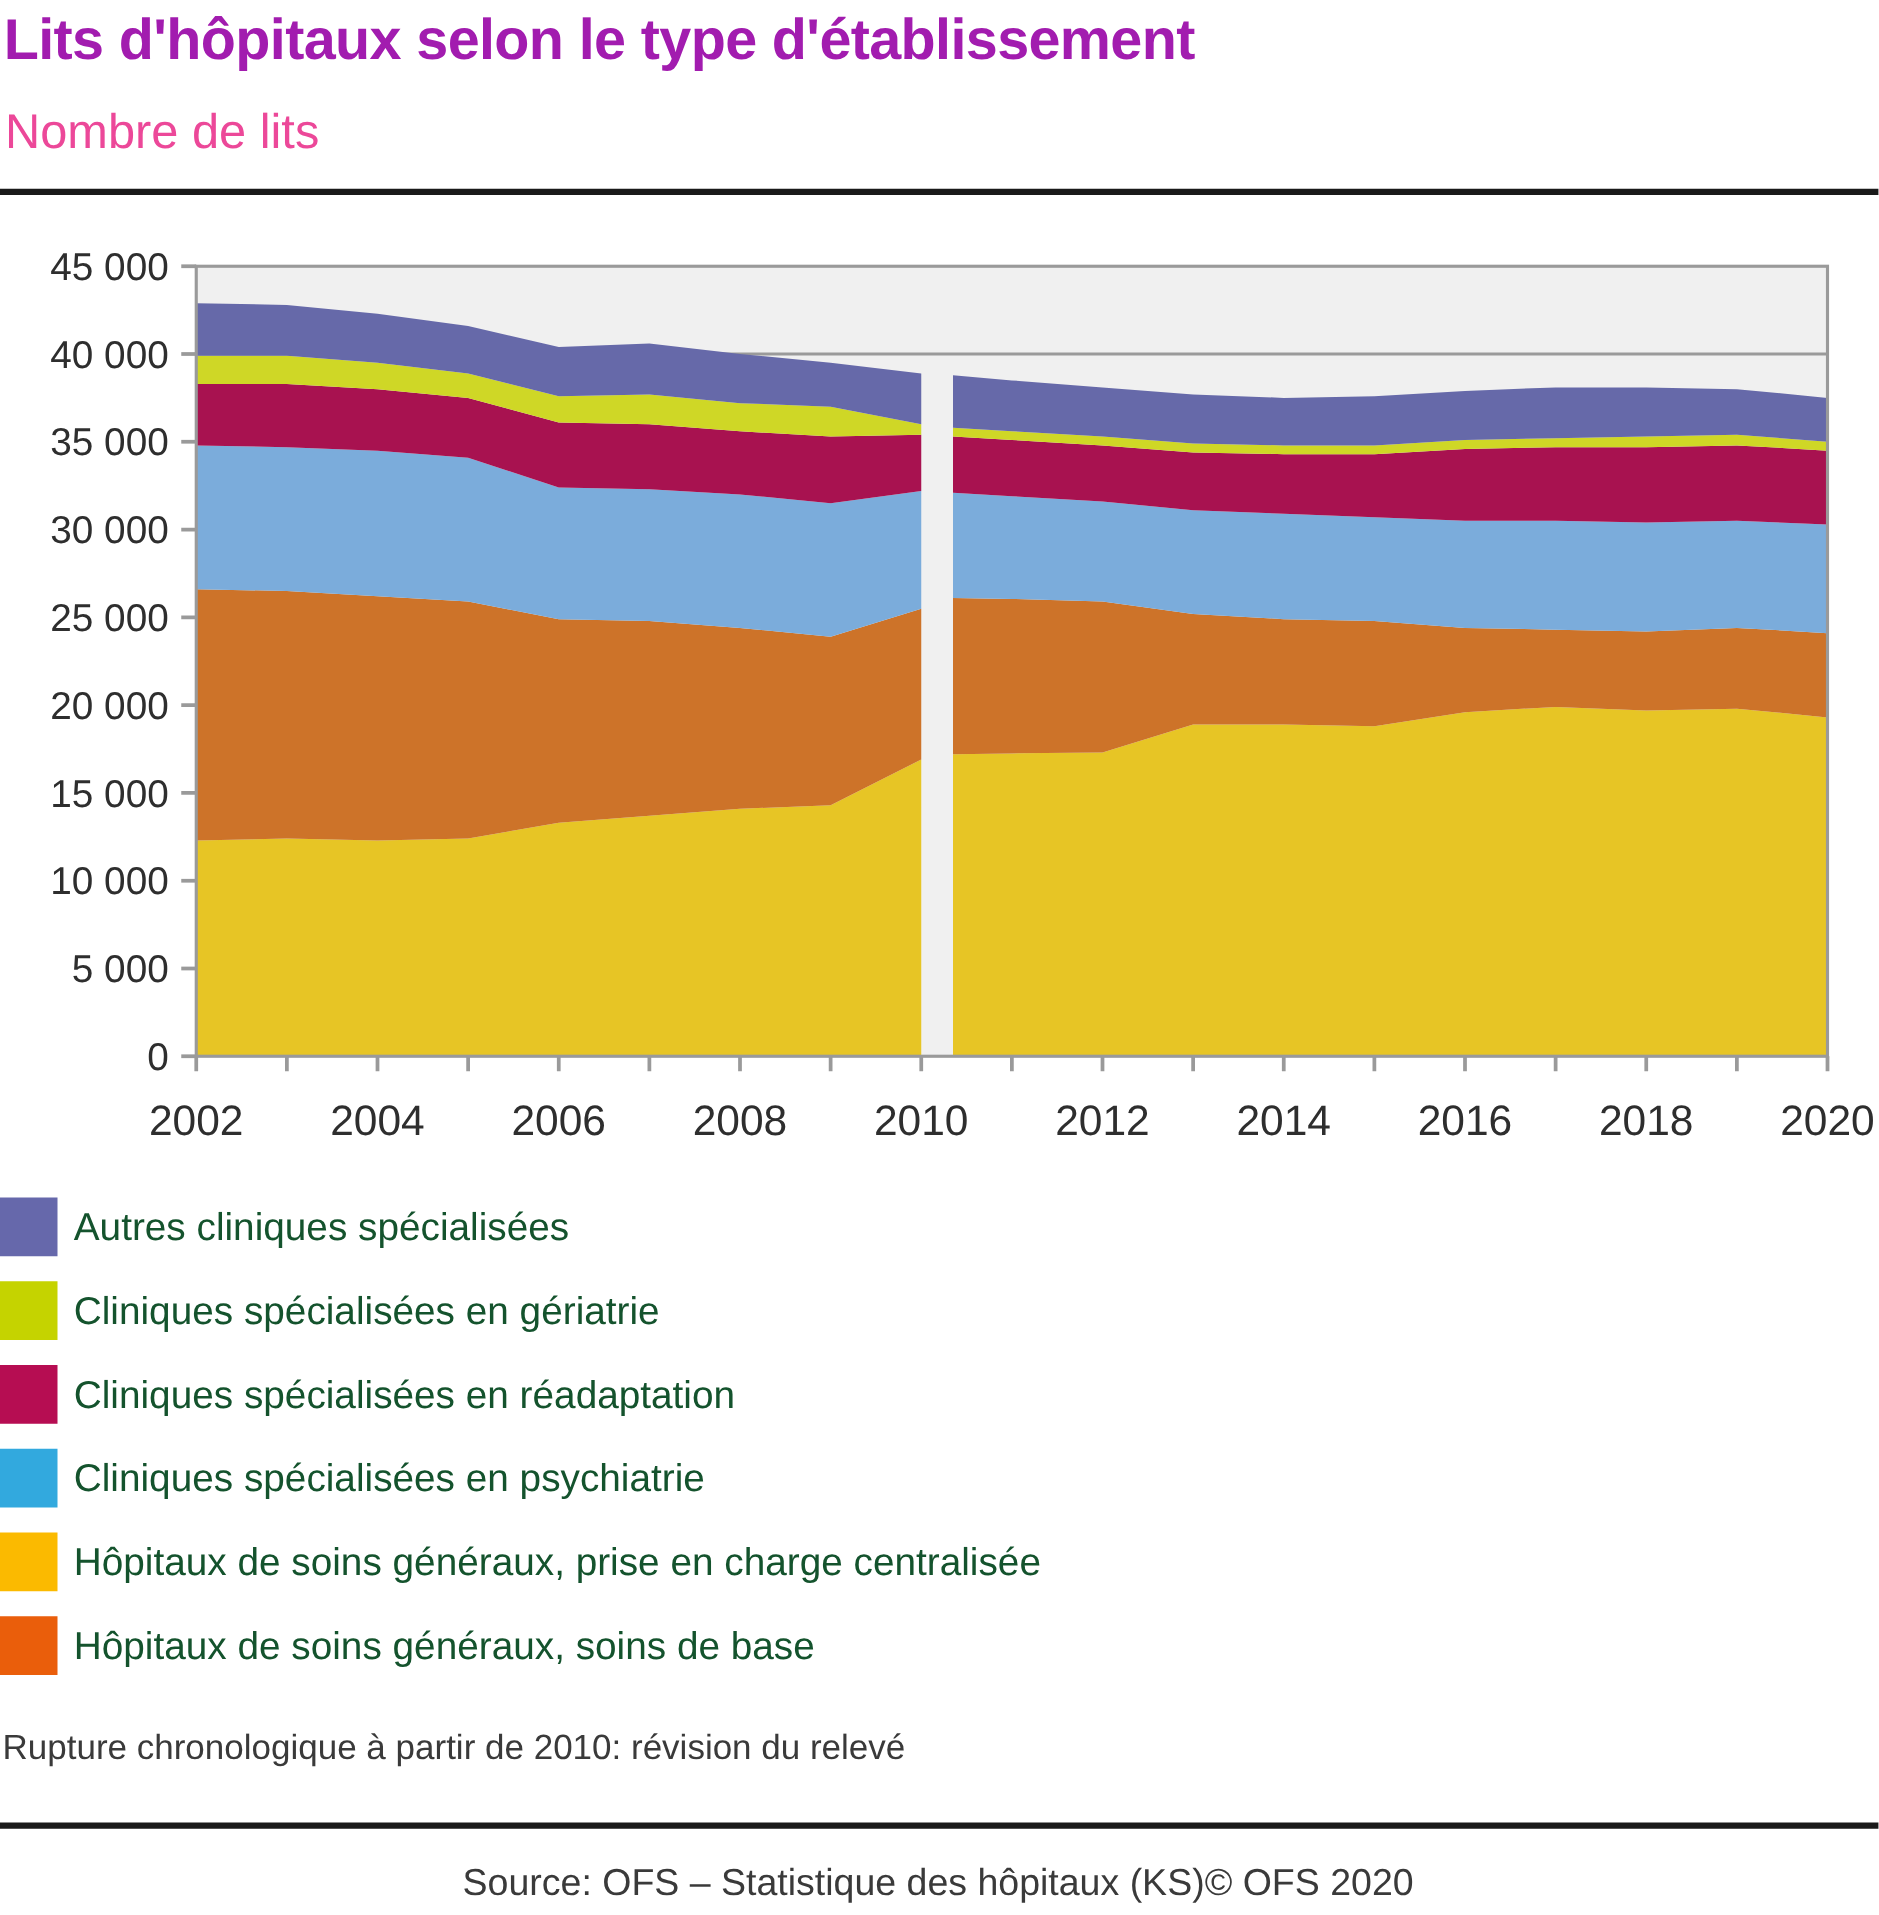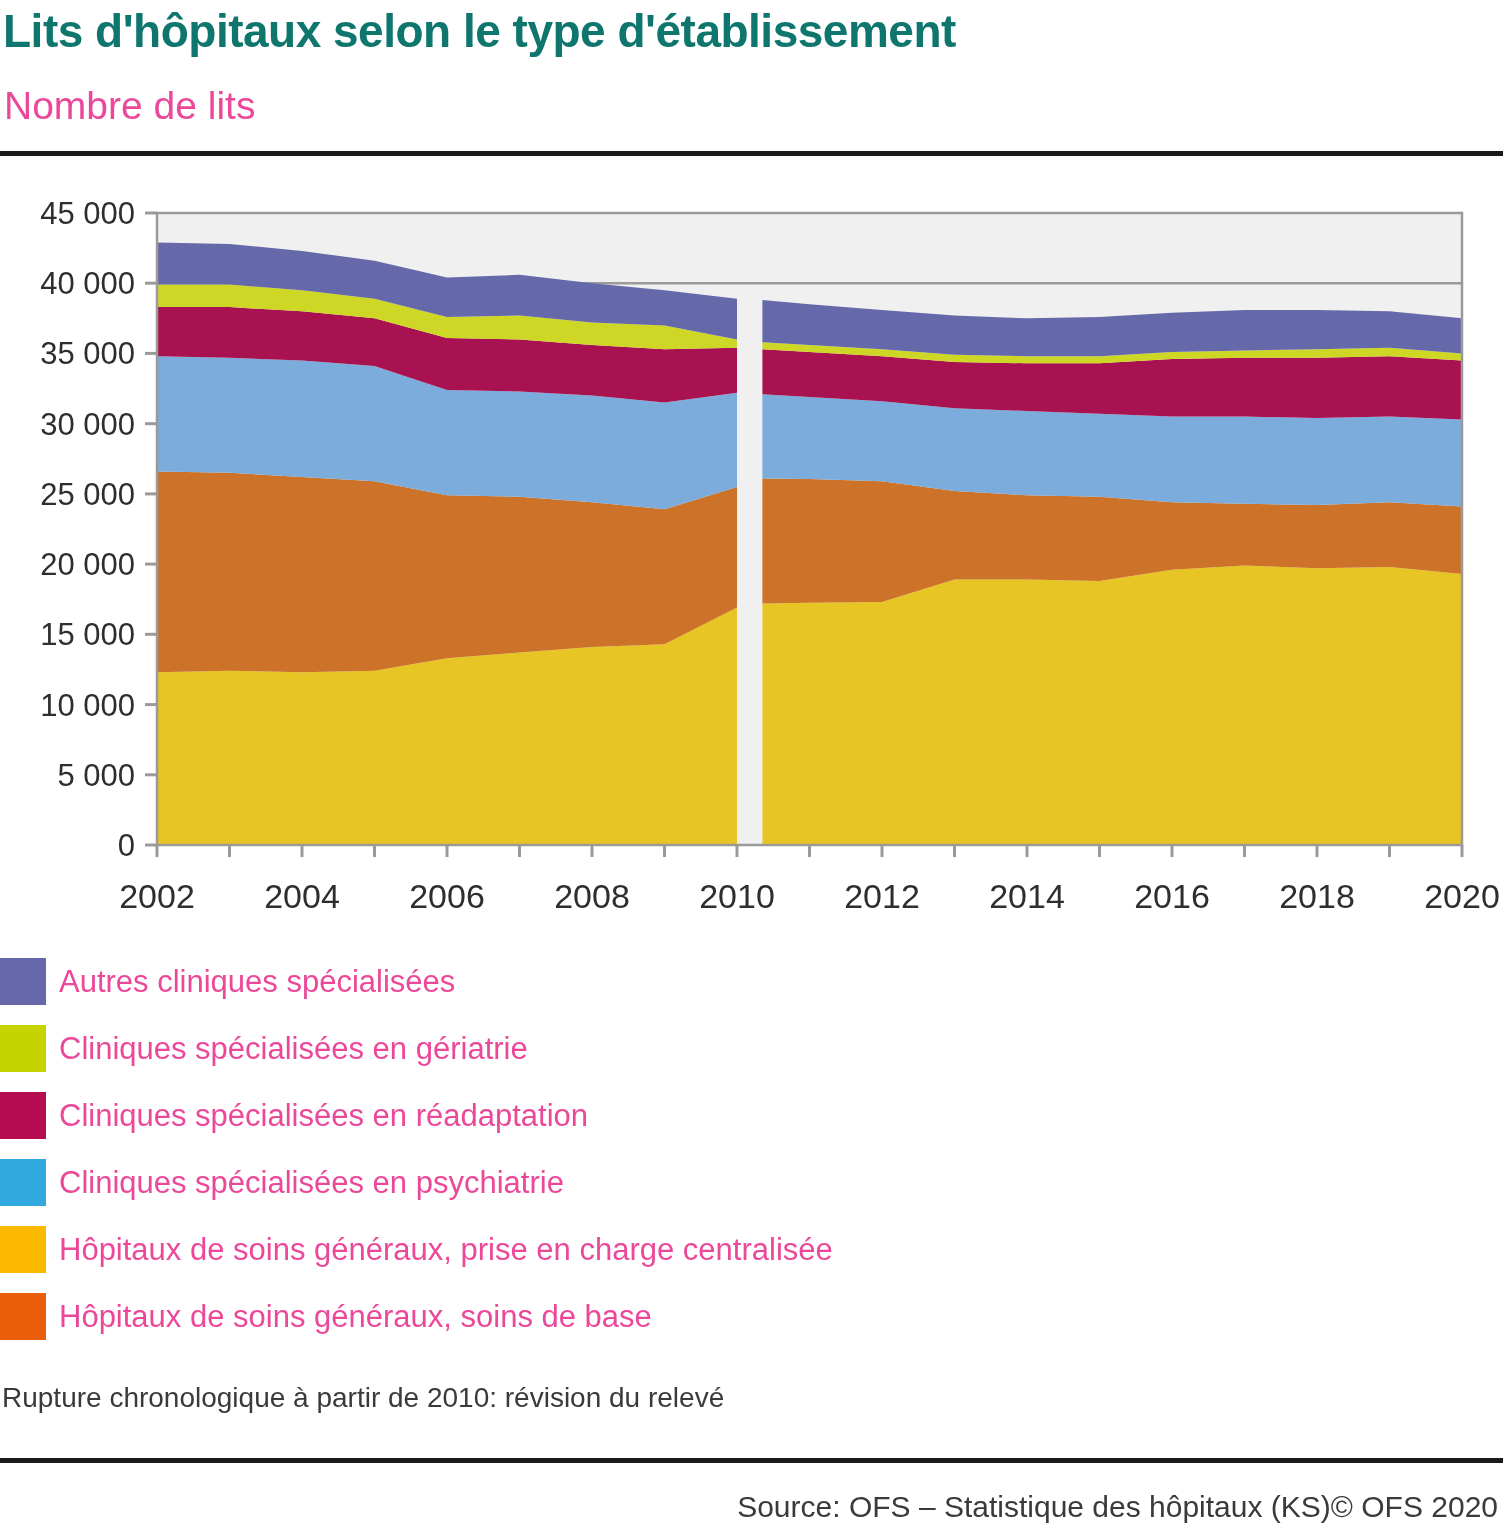--- a/index.html
+++ b/index.html
@@ -2,38 +2,38 @@
 <html><head>
 <meta charset="utf-8">
 <style>
   html,body{margin:0;padding:0;background:#ffffff;}
   .page{
     position:relative;width:1503px;height:1532px;background:#ffffff;
     font-family:"Liberation Sans",sans-serif;overflow:hidden;
   }
   .title{
     position:absolute;left:3px;top:4px;margin:0;
-    font-size:46px;font-weight:700;color:#0f766e;letter-spacing:-0.5px;text-align:center;
+    font-size:46px;font-weight:700;color:#a21caf;letter-spacing:-0.5px;text-align:center;
   }
   .subtitle{
     position:absolute;left:4px;top:84px;
     font-size:39px;color:#ec4899;
   }
   .rule{position:absolute;left:0;width:1503px;height:5px;background:#1a1a1a;}
   .rule-top{top:151px;}
   .rule-bottom{top:1458px;}
   .chart-svg{position:absolute;left:0;top:0;}
   .legend{position:absolute;left:0;top:948px;}
   .legend-row{display:flex;align-items:center;height:67px;}
   .sw{width:46px;height:47px;margin-right:13px;flex:none;}
-  .legend-label{font-size:31px;color:#ec4899;white-space:nowrap;}
+  .legend-label{font-size:31px;color:#14532d;white-space:nowrap;}
   .note{position:absolute;left:2px;top:1382px;font-size:28px;color:#3a3a3a;}
   .source-row{
     position:absolute;left:0;top:1490px;width:1503px;box-sizing:border-box;
-    display:flex;justify-content:flex-end;padding:0 5px 0 3px;
+    display:flex;justify-content:center;padding:0 5px 0 3px;
     font-size:30px;color:#3a3a3a;
   }
 </style>
 </head>
 <body>
 
 <div class="page">
 
   <h1 class="title">Lits d'hôpitaux selon le type d'établissement</h1>
   <div class="subtitle">Nombre de lits</div>

